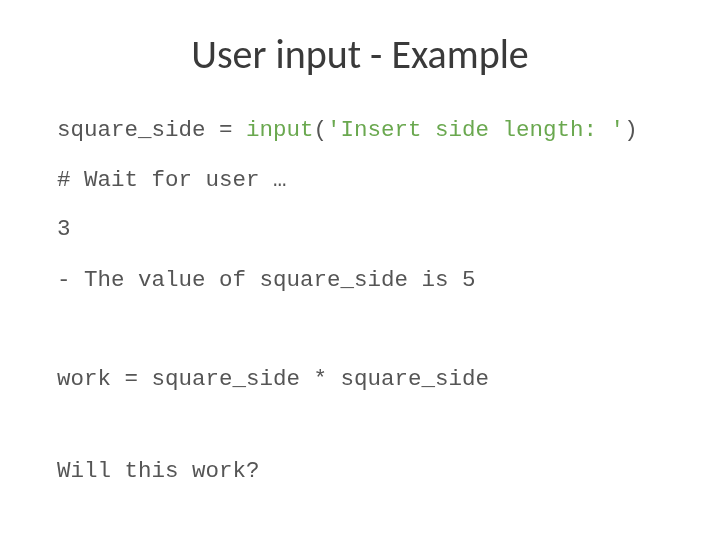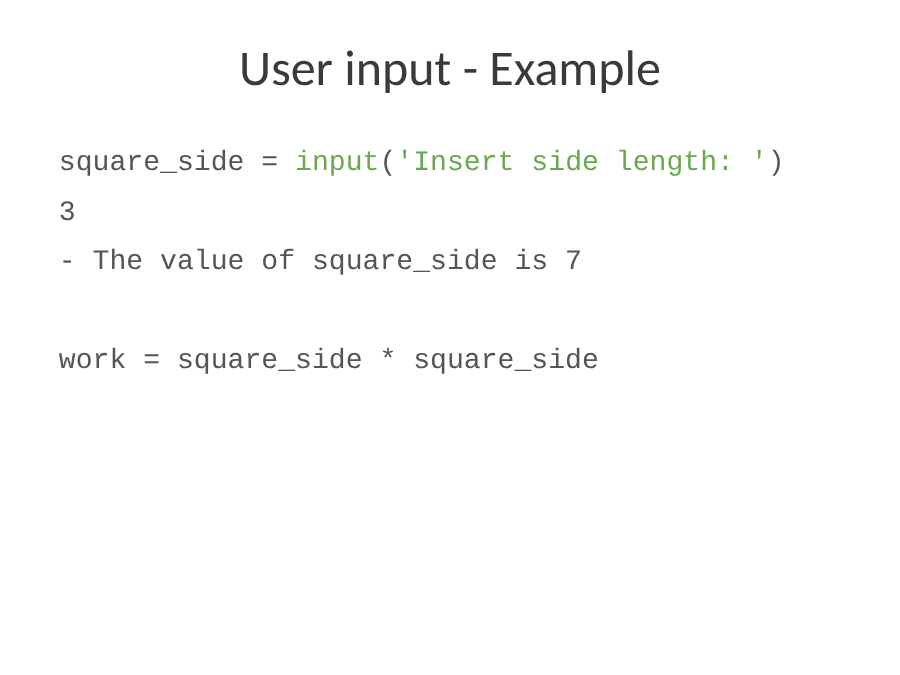--- a/index.html
+++ b/index.html
@@ -23,21 +23,21 @@
     font-weight: 400;
     color: #3a3a3a;
     margin: 10px 0 35px 0;
   }
   .content {
     font-size: 22.5px;
     line-height: 1.45;
     color: #555;
   }
   .content p {
-    margin: 7px;
+    margin: 17px;
   }
   .mono {
     font-family: "Courier New", Courier, monospace;
   }
   .kw {
     color: #6aa84f;
   }
   .str {
     color: #6aa84f;
   }
@@ -56,28 +56,30 @@
 
 <div class="slide">
   <div class="title">User input - Example</div>
 
   <div class="content">
 
     <p class="mono">
       <span>square_side</span><span> = </span><span class="kw">input</span><span>(</span><span class="str">'Insert side length: '</span><span>)</span>
     </p>
 
+    <p class="mono"># Wait for user …</p>
 
     <p class="mono">3</p>
 
     <p>
-      <span class="sans">- The value of </span><span class="mono">square_side</span><span class="sans">  is 7</span>
+      <span class="sans">- The value of </span><span class="mono">square_side</span><span class="sans">  is 5</span>
     </p>
 
     <div class="gap"></div>
 
     <p class="mono">work = square_side * square_side</p>
 
     <div class="gap-sm"></div>
 
+    <p class="sans">Will this work?</p>
 
   </div>
 </div>
 
 </body></html>

